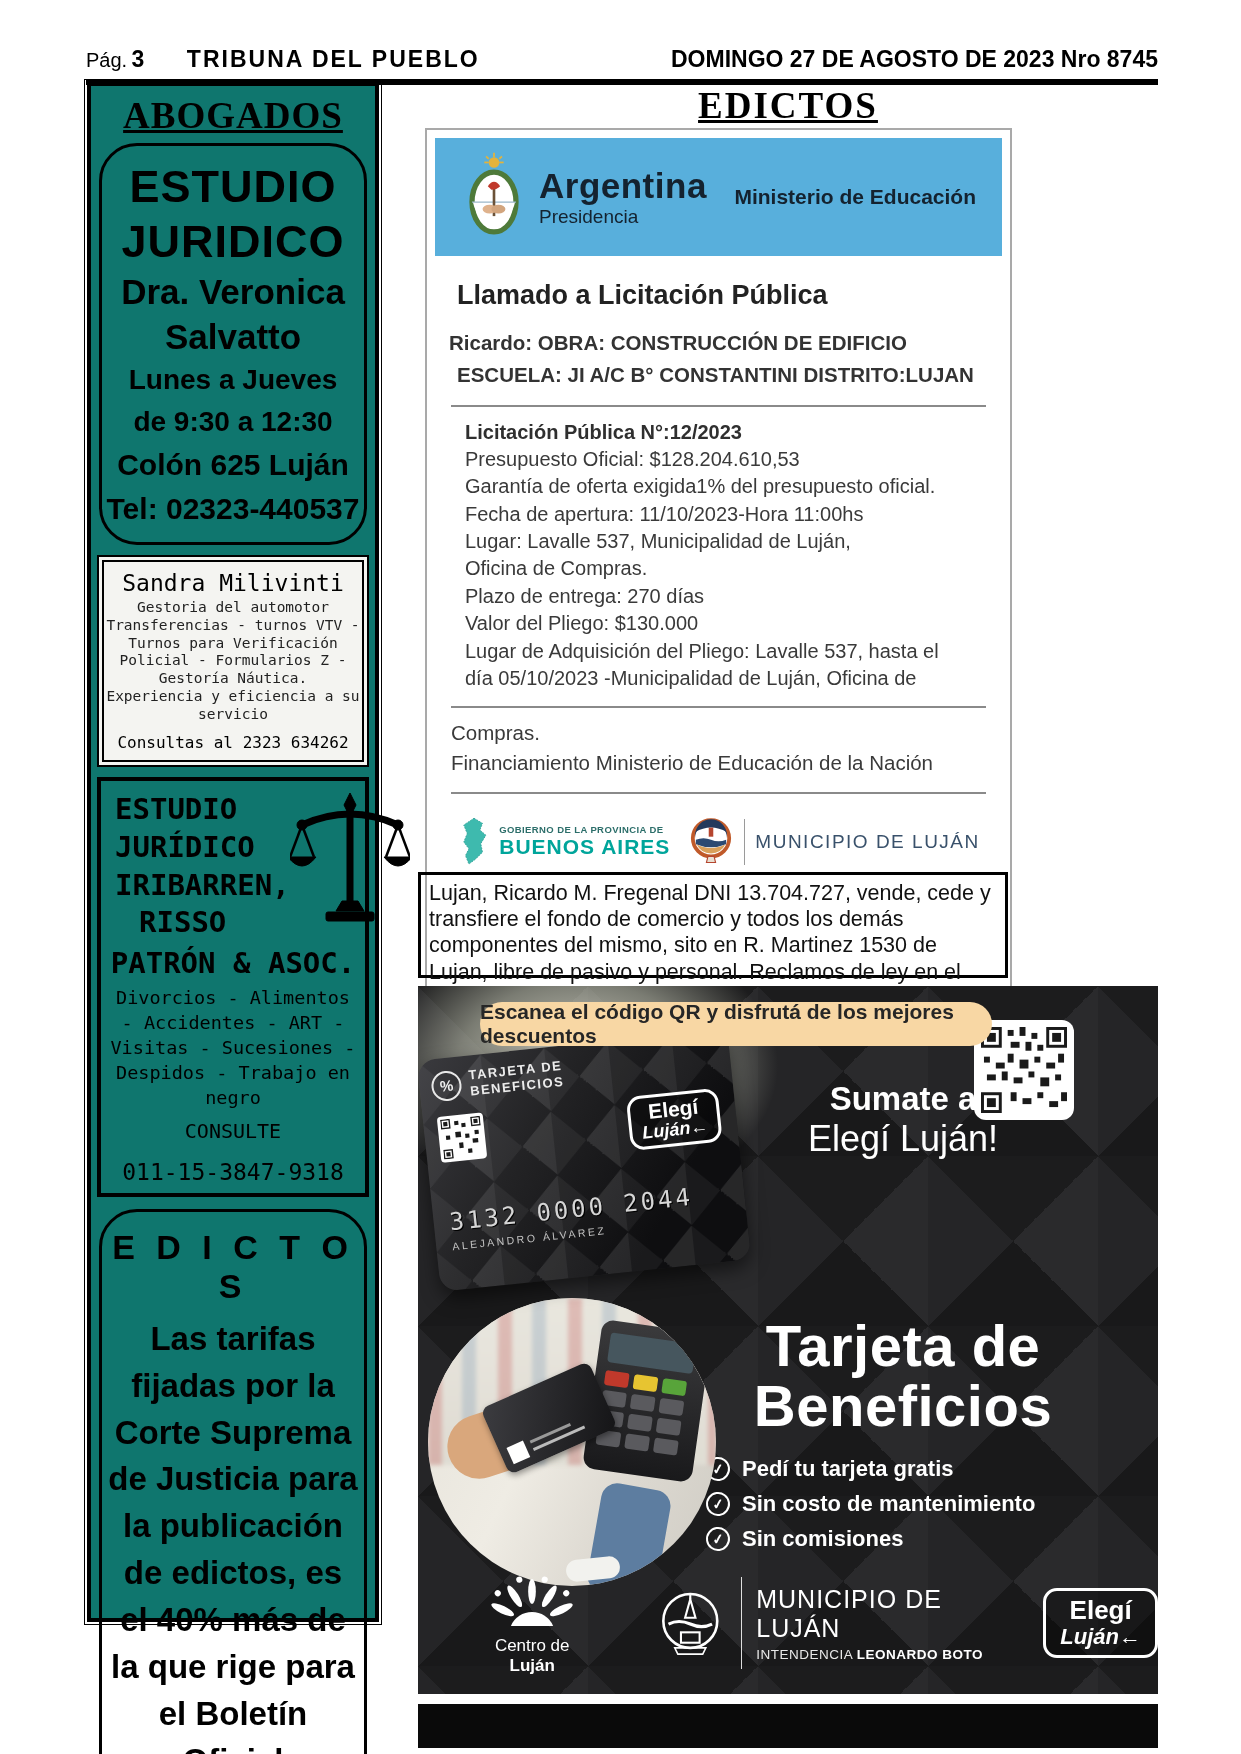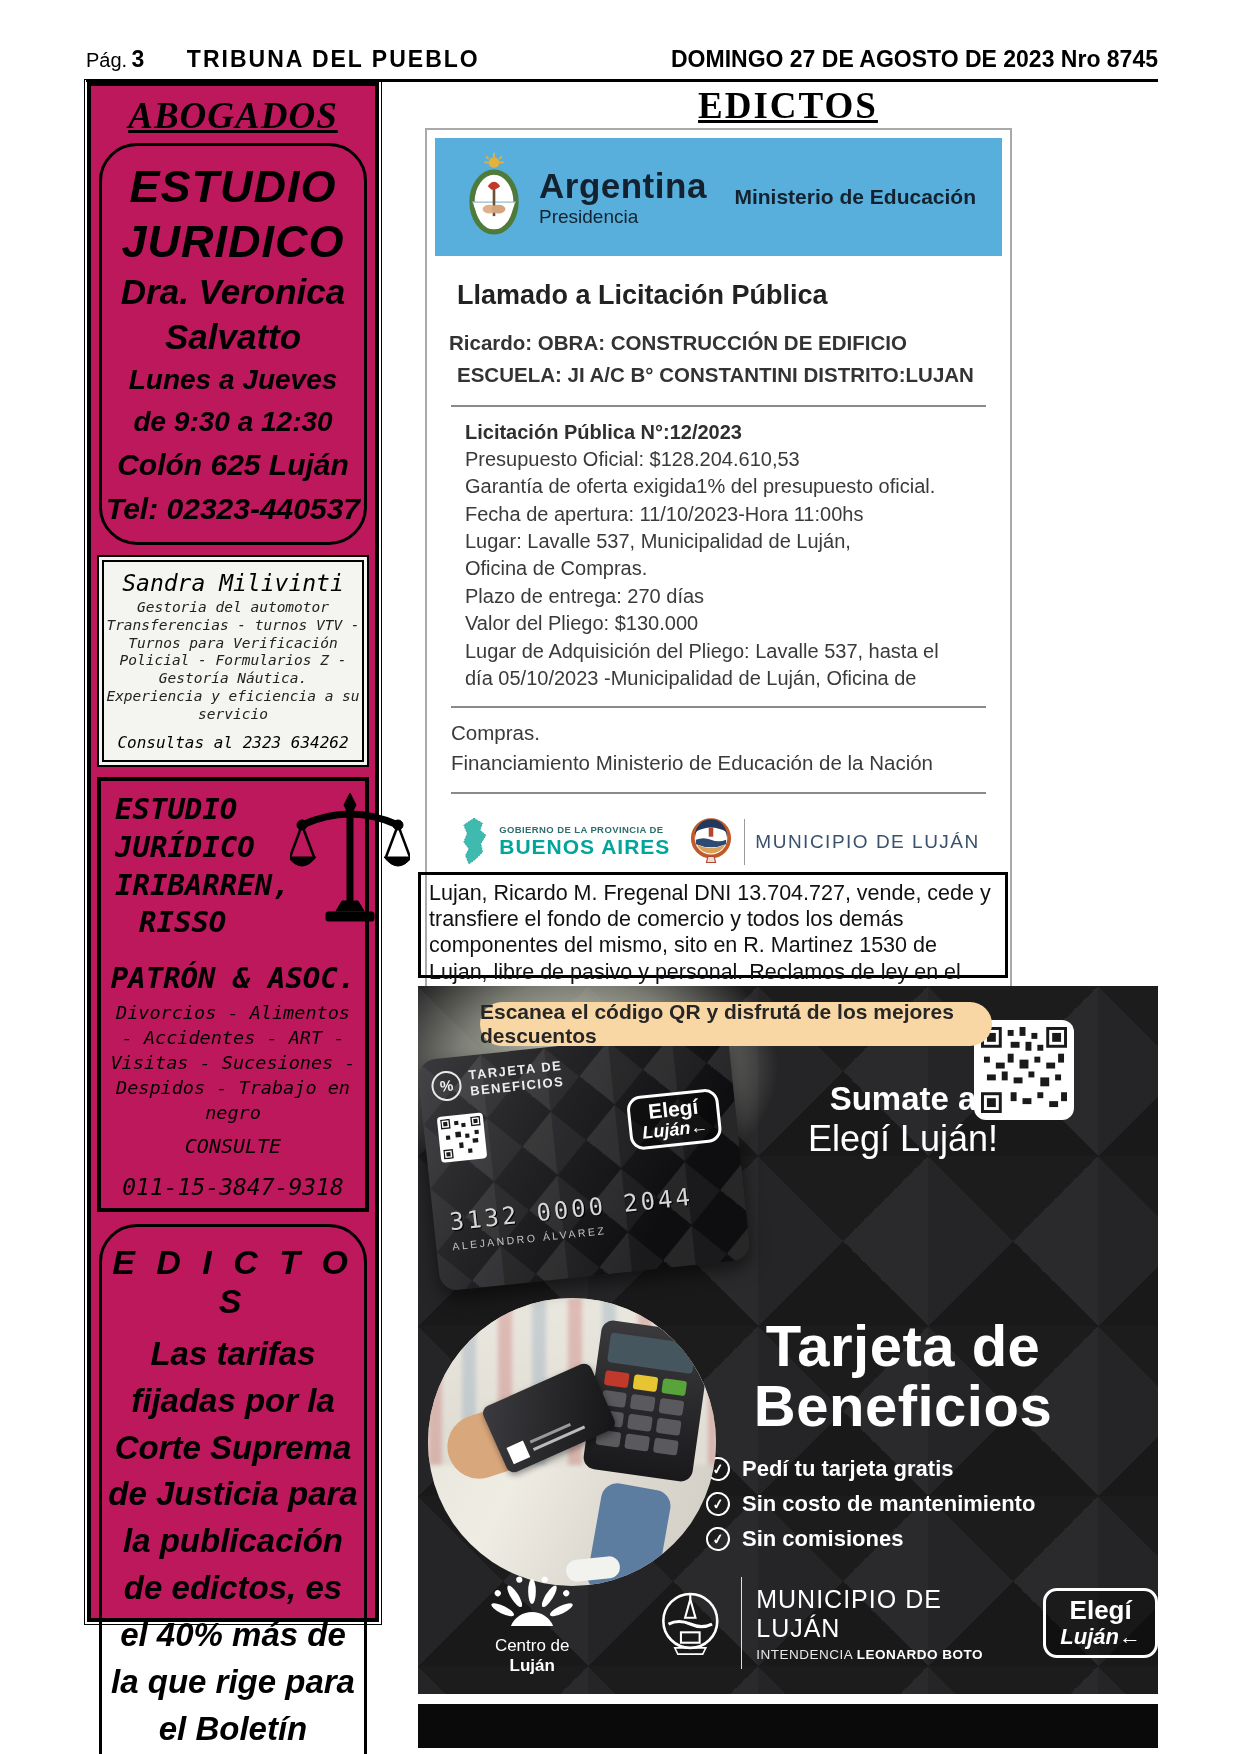--- a/index.html
+++ b/index.html
@@ -7,32 +7,32 @@
   body {
     width:1241px; height:1754px; position:relative;
     font-family:"Liberation Sans", sans-serif; color:#000;
     overflow:hidden;
   }
 
   
   .masthead {
     position:absolute; left:86px; top:46px; width:1072px;
     display:flex; justify-content:space-between; align-items:flex-end;
-    border-bottom:3px solid #000000; padding-bottom:6px;
+    border-bottom:6px solid #000000; padding-bottom:6px;
   }
   .masthead .pg-label { font-size:20px; font-weight:normal; }
   .masthead .pg-num  { font-size:23px; font-weight:bold; }
   .masthead .paper   { font-size:23px; font-weight:bold; letter-spacing:2px; margin-left:38px; }
   .masthead .issue   { font-size:23px; font-weight:bold; }
 
   
   .left-col {
     position:absolute; left:87px; top:82px; width:292px; height:1540px;
     border:4px solid #000; outline:1px solid #000; outline-offset:2px;
-    background:#be185d; padding:6px;font-style:italic;
+    background:#0f766e; padding:6px;
   }
   .abogados-title {
     font-family:"Liberation Serif", serif; font-weight:bold;
     font-size:37px; text-align:center; text-decoration:underline;
     letter-spacing:1px; margin:2px 0 6px 0;
   }
   .salvatto-box {
     border:3px solid #000; border-radius:38px; text-align:center;
     padding:14px 2px 12px 2px; margin:0 2px 10px 2px;
   }
@@ -51,21 +51,21 @@
   .milivinti-box .mili-phone { font-size:16px; margin-top:10px; }
 
   .iribarren-box {
     border:4px solid #000; padding:10px 4px 8px 4px; margin:0 0 12px 0;
     font-family:"DejaVu Sans Mono", monospace; position:relative;
   }
   .irib-head { display:flex; }
   .irib-title { font-size:29px; font-weight:bold; line-height:1.3; padding-left:10px; }
   .irib-title .r2 { padding-left:24px; }
   .scales-wrap { width:125px; margin-left:auto; padding-top:2px; }
-  .irib-partner { font-size:29px; font-weight:bold; text-align:center; margin-top:19px; }
+  .irib-partner { font-size:29px; font-weight:bold; text-align:center; margin-top:4px; }
   .irib-services { font-size:18.5px; text-align:center; line-height:1.35; margin-top:6px; }
   .irib-cta { font-size:20px; text-align:center; margin-top:8px; }
   .irib-phone { font-size:23px; text-align:center; margin-top:16px; }
 
   .edictos-tarifa-box {
     border:3px solid #000; border-radius:38px; text-align:center;
     padding:16px 6px; margin:0 2px;
   }
   .edictos-tarifa-box .ed-title { font-size:34px; font-weight:bold; letter-spacing:6px; margin-bottom:10px; }
   .edictos-tarifa-box .ed-body { font-size:33px; font-weight:bold; line-height:1.42; }

